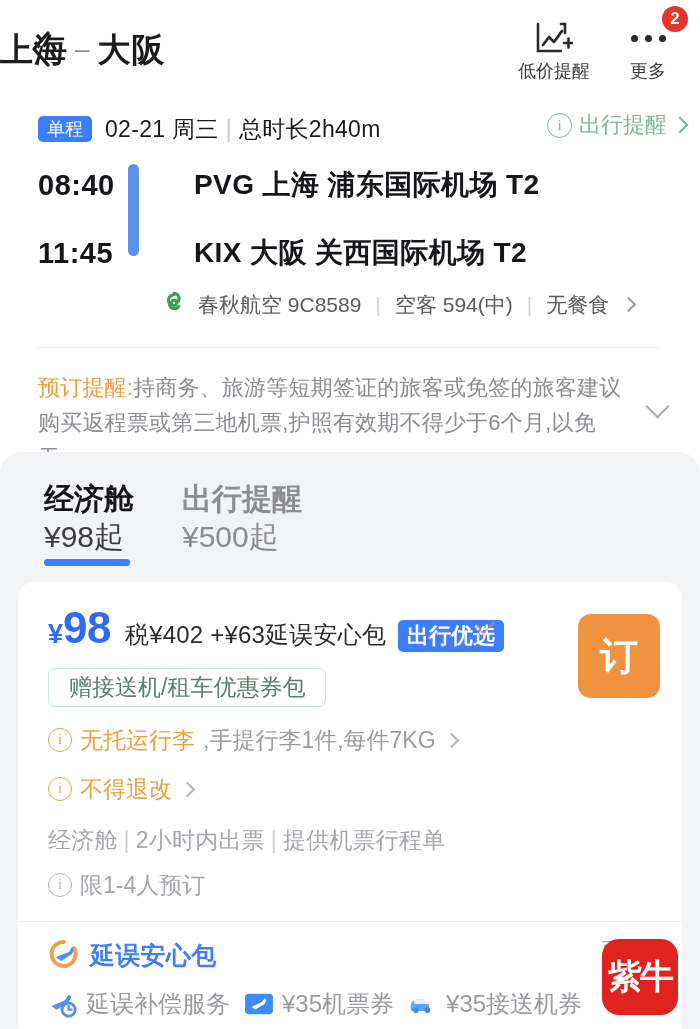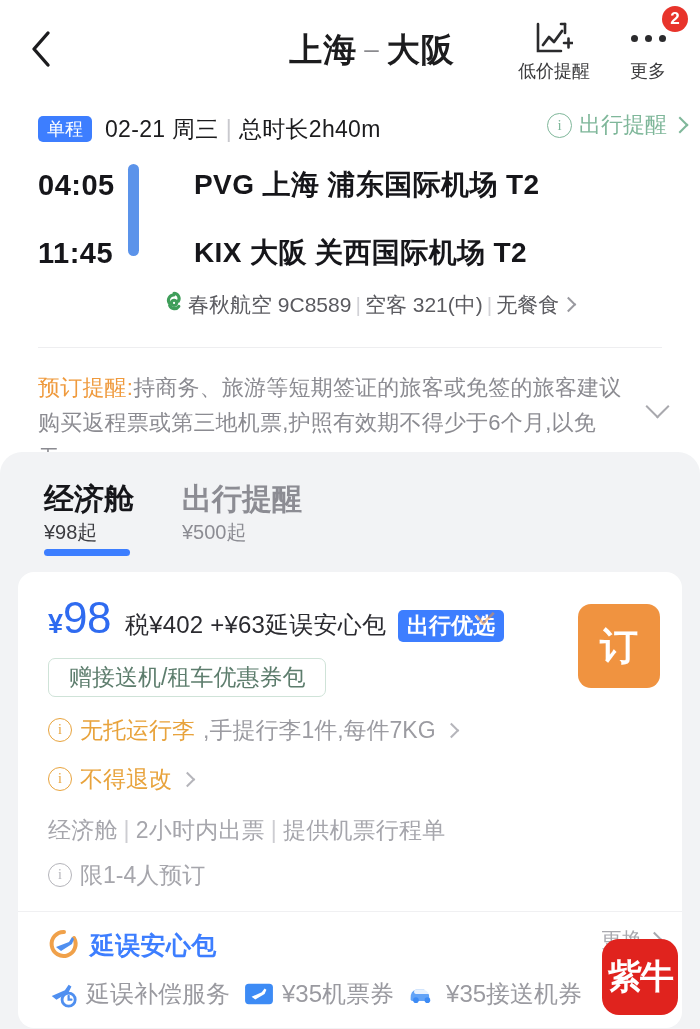--- a/index.html
+++ b/index.html
@@ -16,22 +16,22 @@
   
   .header{
     height:100px;position:relative;background:#fff;
   }
   .back-btn{
     position:absolute;left:18px;top:26px;width:46px;height:46px;
     display:flex;align-items:center;justify-content:center;cursor:pointer;
   }
   .back-btn svg{display:block;}
   .header-title{
-    position:absolute;left:0;right:0;top:28px;text-align:center;
-    font-size:33px;font-weight:bold;letter-spacing:1px;color:#1c1c1e;padding-left:44px;
+    position:absolute;left:0;right:0;top:28px;text-align:left;
+    font-size:33px;font-weight:bold;letter-spacing:1px;color:#1c1c1e;
   }
   .header-title .arrow{
     display:inline-block;color:#8a8a8e;font-weight:normal;
     font-size:26px;vertical-align:3px;margin:0 7px;
   }
   .header-actions{
     position:absolute;right:14px;top:18px;display:flex;align-items:flex-start;gap:18px;
   }
   .hact{
     width:76px;display:flex;flex-direction:column;align-items:center;gap:4px;
@@ -80,21 +80,21 @@
     background:#5b93ea;
   }
   .leg{display:flex;align-items:center;height:54px;padding-left:38px;}
   .leg .time{
     width:100px;font-size:29px;font-weight:bold;color:#16161a;letter-spacing:.5px;
   }
   .leg .place{
     margin-left:56px;font-size:28px;font-weight:bold;color:#16161a;letter-spacing:.4px;
   }
   .airline-row{
-    display:flex;align-items:center;margin:8px 0 0 160px;
+    display:flex;align-items:center;gap:10px;margin:8px 0 0 160px;
     font-size:21px;color:#5b5b60;cursor:pointer;
   }
   .airline-row .sep{color:#d2d2d7;margin:0 4px;}
   .airline-row .chev{width:9px;height:9px;border-width:2px;color:#9a9aa0;margin-left:4px;}
 
   .divider{height:1px;background:#eeeef0;margin:26px 38px 0 38px;}
 
   
   .notice{
     display:flex;align-items:flex-start;padding:22px 20px 26px 38px;position:relative;
@@ -111,37 +111,37 @@
   }
 
   
   .panel{
     position:absolute;left:0;right:0;top:452px;bottom:0;
     background:#f2f3f5;border-radius:22px 22px 0 0;
   }
   .tabs{display:flex;align-items:flex-end;padding:30px 0 0 44px;gap:48px;}
   .tab{cursor:pointer;position:relative;padding-bottom:14px;}
   .tab .t1{font-size:30px;font-weight:bold;color:#8c8c93;line-height:1.12;}
-  .tab .t2{font-size:20px;color:#8c8c93;margin-top:6px;line-height:1;}
+  .tab .t2{font-size:30px;color:#8c8c93;margin-top:6px;line-height:1;}
   .tab.active .t1{color:#16161a;}
   .tab.active .t2{color:#3c3c41;}
   .tab .ul{
     position:absolute;left:0;right:4px;bottom:0;height:7px;border-radius:4px;background:#3d7eff;
   }
 
   
   .card{
     margin:16px 18px 0 18px;background:#fff;border-radius:16px;
     padding:24px 22px 18px 30px;position:relative;
   }
   .price-row{display:flex;align-items:center;}
   .price-left{flex:1;}
   .price-line{display:flex;align-items:baseline;flex-wrap:wrap;}
   .cur{font-size:27px;color:#2f6bf0;font-weight:bold;}
-  .amt{font-size:44px;color:#2f6bf0;font-weight:normal;letter-spacing:-.5px;line-height:1;}
+  .amt{font-size:44px;color:#2f6bf0;font-weight:bold;letter-spacing:-.5px;line-height:1;}
   .tax{font-size:24px;color:#2b2b30;margin-left:14px;letter-spacing:.2px;}
   .bluebadge{
     background:#3d7eff;color:#fff;font-size:22px;font-weight:bold;border-radius:5px;
     padding:4px 9px;margin-left:12px;line-height:1.1;position:relative;
   }
   .tick{
     position:absolute;right:8px;top:2px;width:22px;height:14px;opacity:.55;
   }
   .gift-tag{
     display:inline-block;margin-top:16px;border:1.6px solid #cfe3d8;border-radius:7px;
@@ -253,21 +253,21 @@
         <i class="icircle">i</i>
         <span>出行提醒</span>
         <i class="chev"></i>
       </span>
     </div>
 
     <div class="legs">
       <div class="bar"></div>
 
       <div class="leg">
-        <span class="time">04:05</span>
+        <span class="time">08:40</span>
         <span class="place">PVG 上海 浦东国际机场 T2</span>
       </div>
 
       <div class="leg" style="margin-top:14px;">
         <span class="time">11:45</span>
         <span class="place">KIX 大阪 关西国际机场 T2</span>
       </div>
 
       <div class="airline-row">
         <span>
@@ -275,21 +275,21 @@
             <g fill="none" stroke="#3f9e5a" stroke-width="3.6" stroke-linecap="round">
               <path d="M16 6 a6 6 0 0 1 5 9"></path>
               <path d="M21.5 21 a6 6 0 0 1 -10.5 -1"></path>
               <path d="M10.5 17 a6 6 0 0 1 5.5 -9"></path>
               <path d="M16 14 a3 3 0 1 0 0.1 0"></path>
             </g>
           </svg>
         </span>
         <span>春秋航空 9C8589</span>
         <span class="sep">|</span>
-        <span>空客 321(中)</span>
+        <span>空客 594(中)</span>
         <span class="sep">|</span>
         <span>无餐食</span>
         <i class="chev"></i>
       </div>
     </div>
 
     <div class="divider"></div>
 
     <div class="notice">
       <div class="body">

